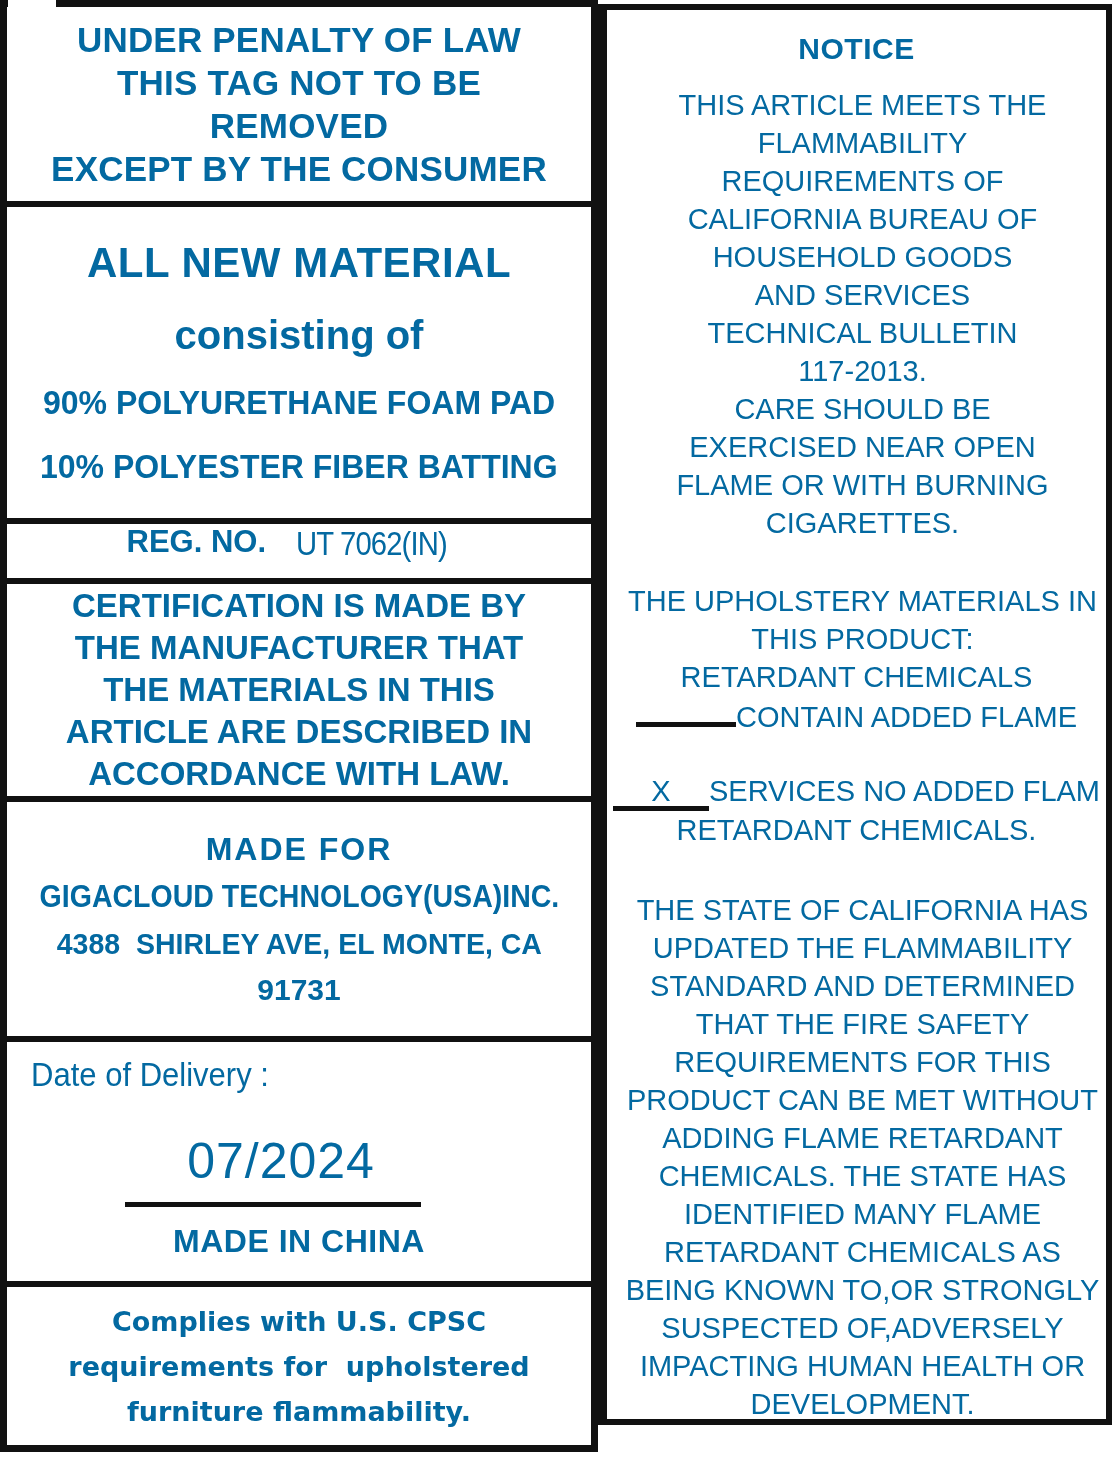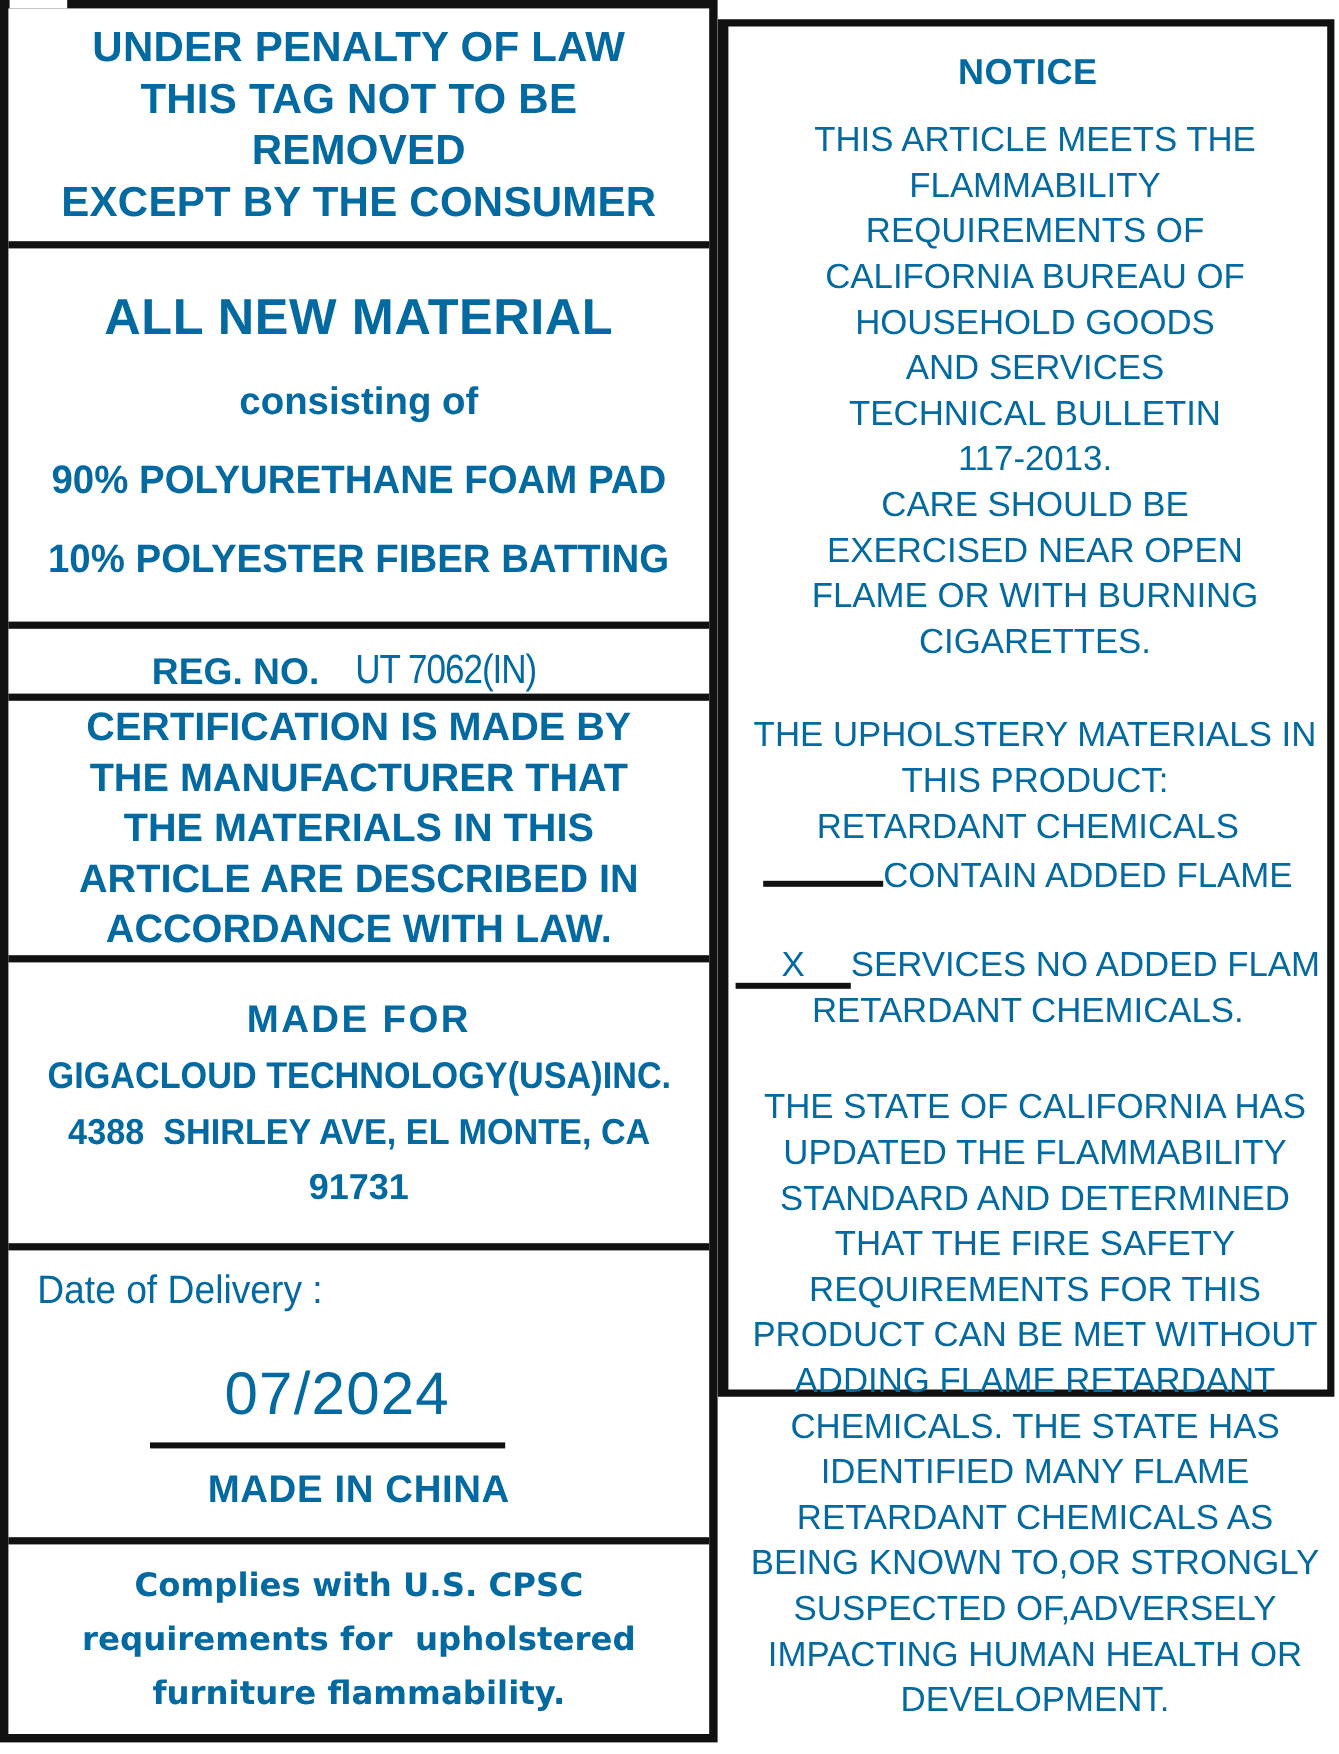--- a/index.html
+++ b/index.html
@@ -24,24 +24,24 @@
   .notch { position: absolute; left: 1px; top: -7px; width: 48px; height: 7px; background: #ffffff; }
 
   .sec { box-sizing: border-box; border-bottom: 6px solid #111111; display: flex; flex-direction: column; align-items: center; }
   .sec:last-child { border-bottom: none; }
 
   .s1 { height: 200px; justify-content: center; }
   .penalty { font-size: 35px; font-weight: bold; line-height: 43px; text-align: center; white-space: pre; letter-spacing: 0.2px; }
 
   .s2 { height: 318px; justify-content: space-evenly; padding: 6px 0; }
   .mat-title { font-size: 42px; font-weight: bold; letter-spacing: 0.5px; }
-  .mat-sub { font-size: 32px; font-weight: bold; }
+  .mat-sub { font-size: 40px; font-weight: bold; }
   .mat-comp { font-size: 33px; font-weight: bold; white-space: nowrap; transform: scaleX(0.97); }
 
-  .s3 { height: 60px; flex-direction: row; justify-content: center; align-items: flex-end; gap: 20px; }
+  .s3 { height: 60px; flex-direction: row; justify-content: center; align-items: flex-start; gap: 20px; }
   .reg-label { font-size: 31px; font-weight: bold; }
   .reg-value { font-size: 34px; font-weight: normal; margin-left: 10px; display: inline-block; transform: scaleX(0.86); transform-origin: left center; letter-spacing: -1px; }
 
   .s4 { height: 218px; justify-content: center; }
   .cert { font-size: 33px; font-weight: bold; line-height: 42px; text-align: center; white-space: pre; }
 
   .s5 { height: 240px; justify-content: space-evenly; padding: 17px 0; }
   .madefor { font-size: 32px; font-weight: bold; letter-spacing: 2px; }
   .company { font-size: 31px; font-weight: bold; white-space: pre; transform: scaleX(0.92); }
   .addr { font-size: 30px; font-weight: bold; white-space: pre; transform: scaleX(0.95); }
@@ -51,22 +51,22 @@
   .dol { font-size: 33px; font-weight: normal; align-self: flex-start; transform: scaleX(0.94); transform-origin: left center; }
   .date { font-size: 50px; font-weight: normal; align-self: center; margin-top: 38px; transform: translateX(-30px); letter-spacing: 1px; }
   .date-rule { width: 296px; height: 5px; background: #111111; align-self: center; margin-top: 12px; transform: translateX(-38px); }
   .origin { font-size: 32px; font-weight: bold; align-self: center; margin-top: 16px; margin-left: -24px; letter-spacing: 0.5px; }
 
   .s7 { height: 158px; justify-content: center; }
   .cpsc { font-family: "DejaVu Sans", sans-serif; font-size: 27px; font-weight: bold; line-height: 45px; text-align: center; white-space: pre; }
 
   
   .panel.right {
-    left: 598px; top: 16px;
-    width: 514px; height: 1148px;
+    left: 598px; top: 4px;
+    width: 514px; height: 1421px;
     border: 6px solid #111111;
     border-left-width: 9px;
     text-align: center;
     padding-top: 22px;
   }
   .notice-title { font-size: 30px; font-weight: bold; letter-spacing: 0.5px; margin-bottom: 20px; }
   .rbody { font-size: 29px; line-height: 38px; white-space: pre; text-align: center; margin-left: 12px; }
   .mat-heading { margin-top: 40px; }
   .opt-line { font-size: 29px; line-height: 38px; }
   .opt-line.gap { margin-top: 36px; }

